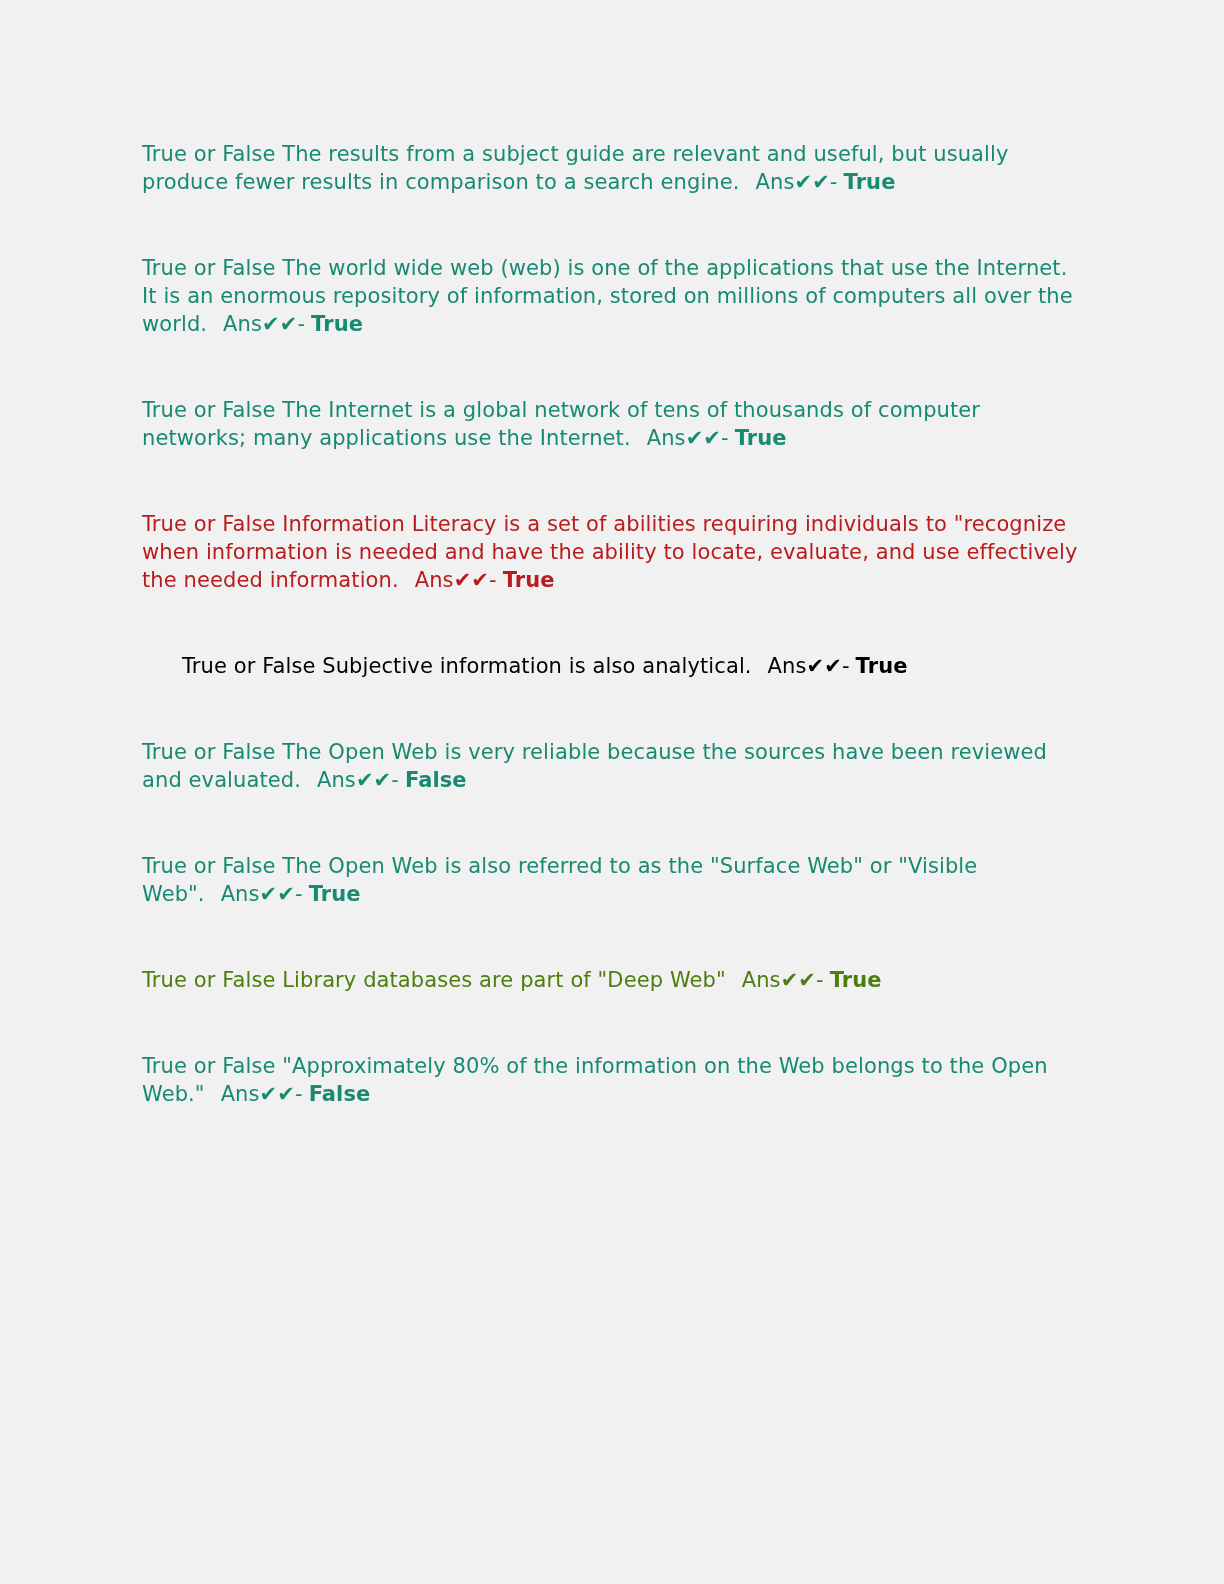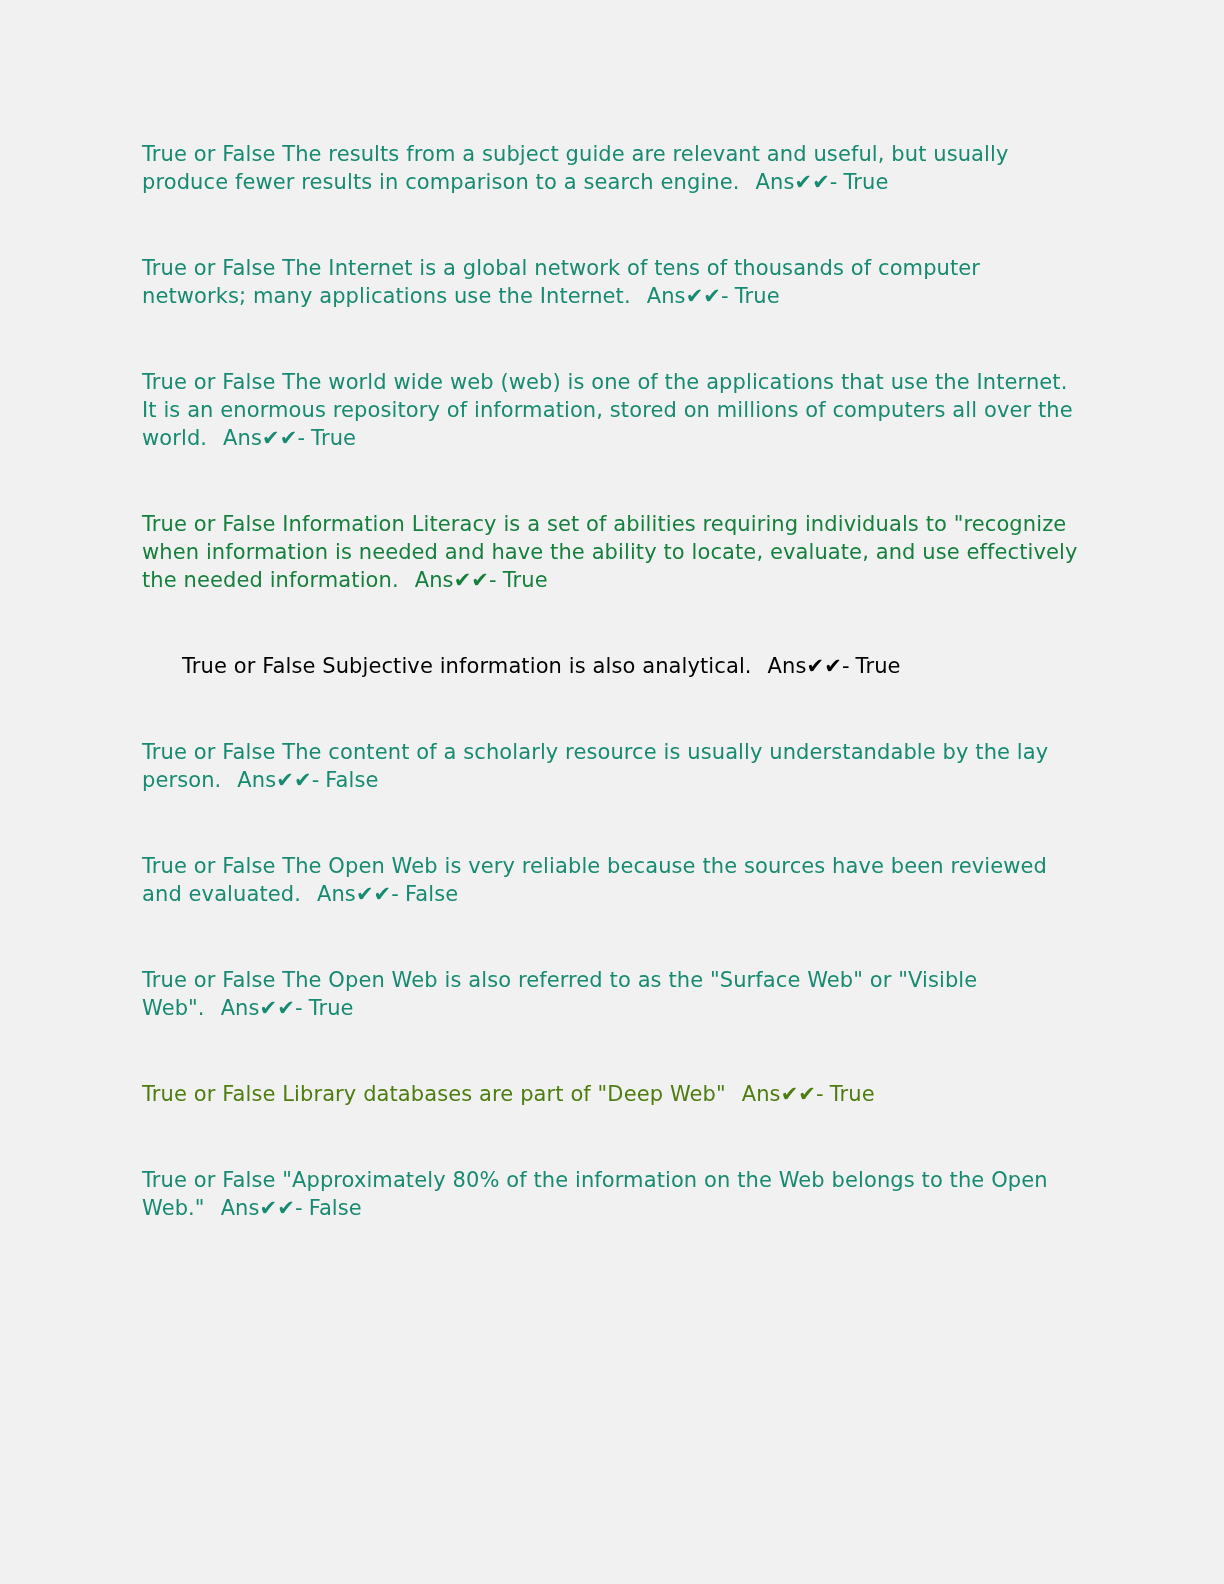--- a/index.html
+++ b/index.html
@@ -34,38 +34,38 @@
     line-height: 28px;
     color: #178a72;
     letter-spacing: 0.1px;
   }
   .ans-marker {
     margin-left: 16px;
     white-space: nowrap;
   }
   .ans-value {
     margin-left: 6px;
+    font-weight: bold;
   }
 </style>
 </head>
 <body style="background: rgb(241, 241, 241);">
 
 <div class="page">
   <div class="content" id="qa-list">
   <p class="qa" style="color: rgb(23, 138, 114);"><span>True or False The results from a subject guide are relevant and useful, but usually produce fewer results in comparison to a search engine.</span><span class="ans-marker">Ans✔✔-</span><span class="ans-value">True</span></p>
 
+  <p class="qa" style="color: rgb(23, 138, 114);"><span>True or False The world wide web (web) is one of the applications that use the Internet. It is an enormous repository of information, stored on millions of computers all over the world.</span><span class="ans-marker">Ans✔✔-</span><span class="ans-value">True</span></p>
+
   <p class="qa" style="color: rgb(23, 138, 114);"><span>True or False The Internet is a global network of tens of thousands of computer networks; many applications use the Internet.</span><span class="ans-marker">Ans✔✔-</span><span class="ans-value">True</span></p>
 
-  <p class="qa" style="color: rgb(23, 138, 114);"><span>True or False The world wide web (web) is one of the applications that use the Internet. It is an enormous repository of information, stored on millions of computers all over the world.</span><span class="ans-marker">Ans✔✔-</span><span class="ans-value">True</span></p>
-
-  <p class="qa" style="color: #15803d;"><span>True or False Information Literacy is a set of abilities requiring individuals to "recognize when information is needed and have the ability to locate, evaluate, and use effectively the needed information.</span><span class="ans-marker">Ans✔✔-</span><span class="ans-value">True</span></p>
+  <p class="qa" style="color: #b91c1c;"><span>True or False Information Literacy is a set of abilities requiring individuals to "recognize when information is needed and have the ability to locate, evaluate, and use effectively the needed information.</span><span class="ans-marker">Ans✔✔-</span><span class="ans-value">True</span></p>
 
   <p class="qa" style="color: #000000; margin-left: 40px;"><span>True or False Subjective information is also analytical.</span><span class="ans-marker">Ans✔✔-</span><span class="ans-value">True</span></p>
 
-  <p class="qa" style="color: rgb(23, 138, 114);"><span>True or False The content of a scholarly resource is usually understandable by the lay person.</span><span class="ans-marker">Ans✔✔-</span><span class="ans-value">False</span></p>
 
 
   <p class="qa" style="color: rgb(23, 138, 114);"><span>True or False The Open Web is very reliable because the sources have been reviewed and evaluated.</span><span class="ans-marker">Ans✔✔-</span><span class="ans-value">False</span></p>
 
   <p class="qa" style="color: rgb(23, 138, 114);"><span>True or False The Open Web is also referred to as the "Surface Web" or "Visible Web".</span><span class="ans-marker">Ans✔✔-</span><span class="ans-value">True</span></p>
 
   <p class="qa" style="color: #4d7c0f;"><span>True or False Library databases are part of "Deep Web"</span><span class="ans-marker">Ans✔✔-</span><span class="ans-value">True</span></p>
 
   <p class="qa" style="color: rgb(23, 138, 114);"><span>True or False "Approximately 80% of the information on the Web belongs to the Open Web."</span><span class="ans-marker">Ans✔✔-</span><span class="ans-value">False</span></p>
 

